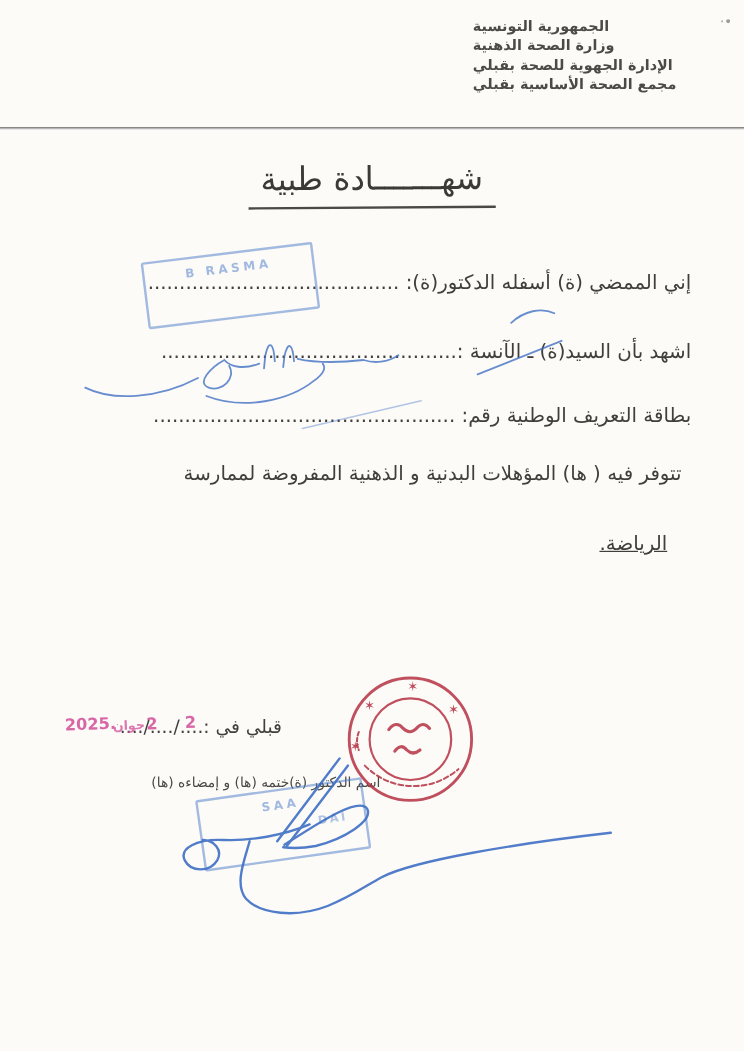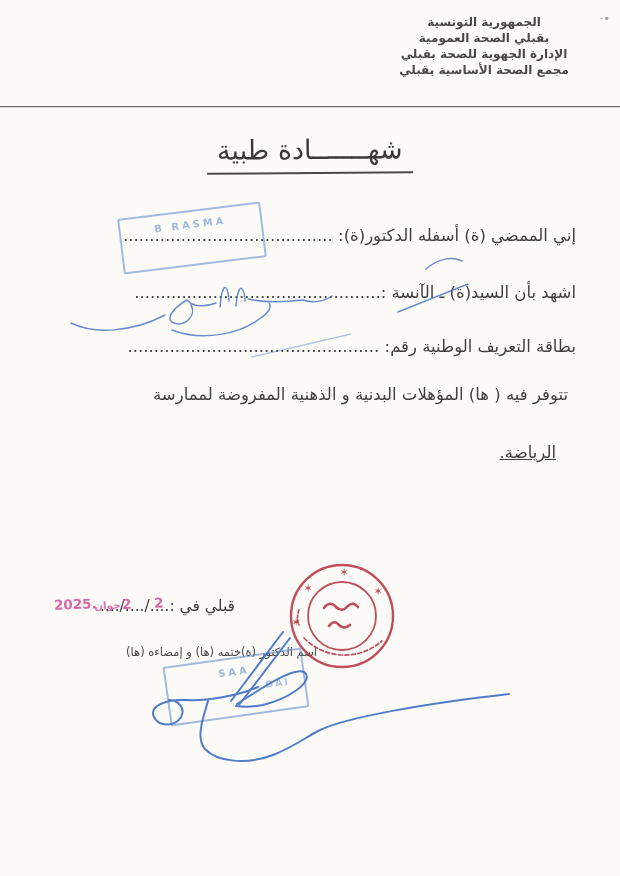--- a/index.html
+++ b/index.html
@@ -4,21 +4,21 @@
 <style>
   html,body{margin:0;padding:0;}
   body{background:#e8e8e8;font-family:"DejaVu Sans",sans-serif;}
   .page{
     position:relative;width:620px;height:876px;margin:0 auto;
     background:#fcfbf8;overflow:hidden;color:#3e3d3a;
   }
   
   .header{
     position:absolute;top:14px;right:46px;width:180px;
-    direction:rtl;text-align:center;font-size:12px;font-weight:bold;
+    direction:rtl;text-align:left;font-size:12px;font-weight:bold;
     color:#4b4a47;line-height:16px;
   }
   .corner-mark{position:absolute;top:12px;right:10px;color:#9a9a96;font-size:11px;}
   .rule{position:absolute;top:106px;left:0;width:620px;height:1px;background:#6b6b68;box-shadow:0 1px 0 rgba(120,130,150,.25);}
   
   .title{
     position:absolute;top:134px;left:0;right:0;margin:0 auto;width:max-content;
     direction:rtl;font-size:27px;color:#3b3a37;letter-spacing:.5px;
     padding:0 10px 7px 10px;border-bottom:2px solid #4a4946;transform:rotate(-.4deg);
   }
@@ -57,21 +57,21 @@
   }
   .ink-overlay{position:absolute;top:0;left:0;pointer-events:none;}
 </style>
 </head>
 <body>
 
 <div class="page">
 
   <div class="header">
     <div>الجمهورية التونسية</div>
-    <div>بقبلي الصحة العمومية</div>
+    <div>وزارة الصحة الذهنية</div>
     <div>الإدارة الجهوية للصحة بقبلي</div>
     <div>مجمع الصحة الأساسية بقبلي</div>
   </div>
   <div class="corner-mark">·•</div>
 
   <div class="rule"></div>
 
   <div class="title">شهـــــــادة طبية</div>
 
   <div class="arline l1">إني الممضي (ة) أسفله الدكتور(ة): ........................................</div>

